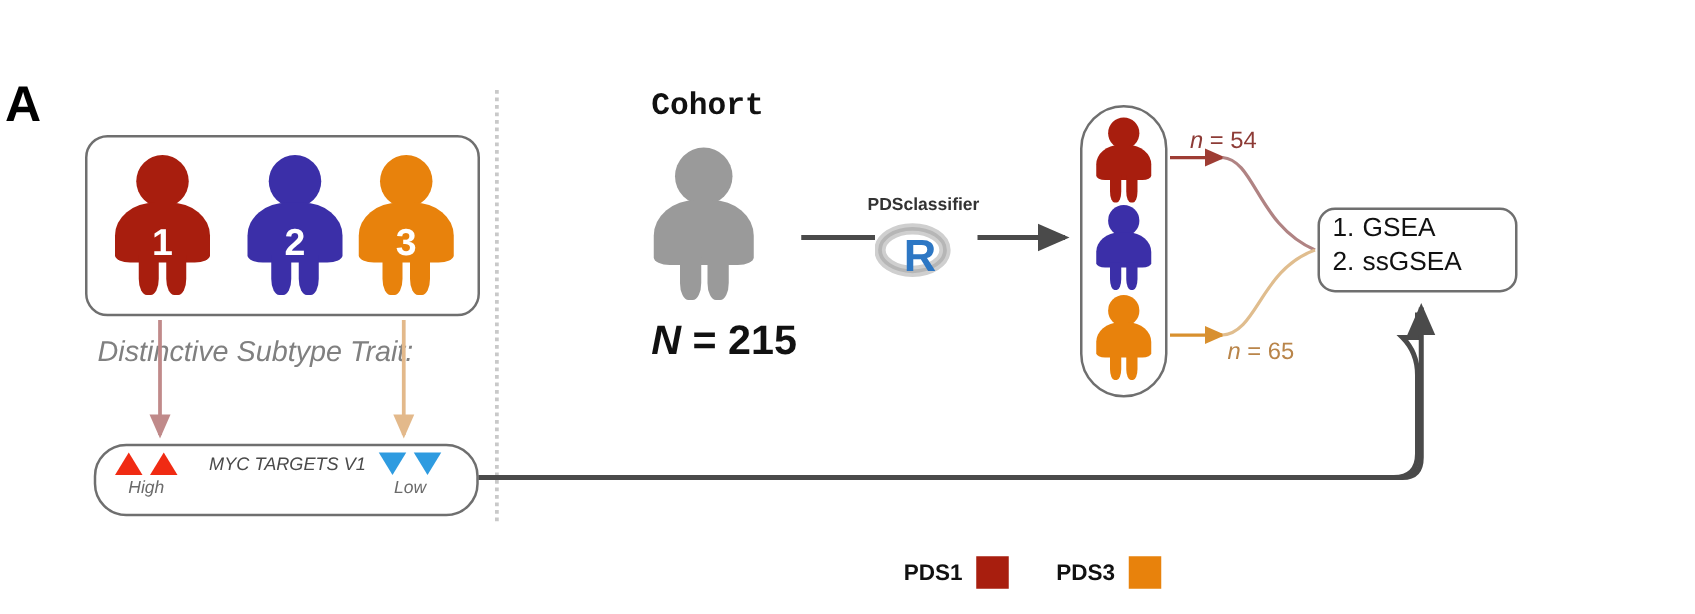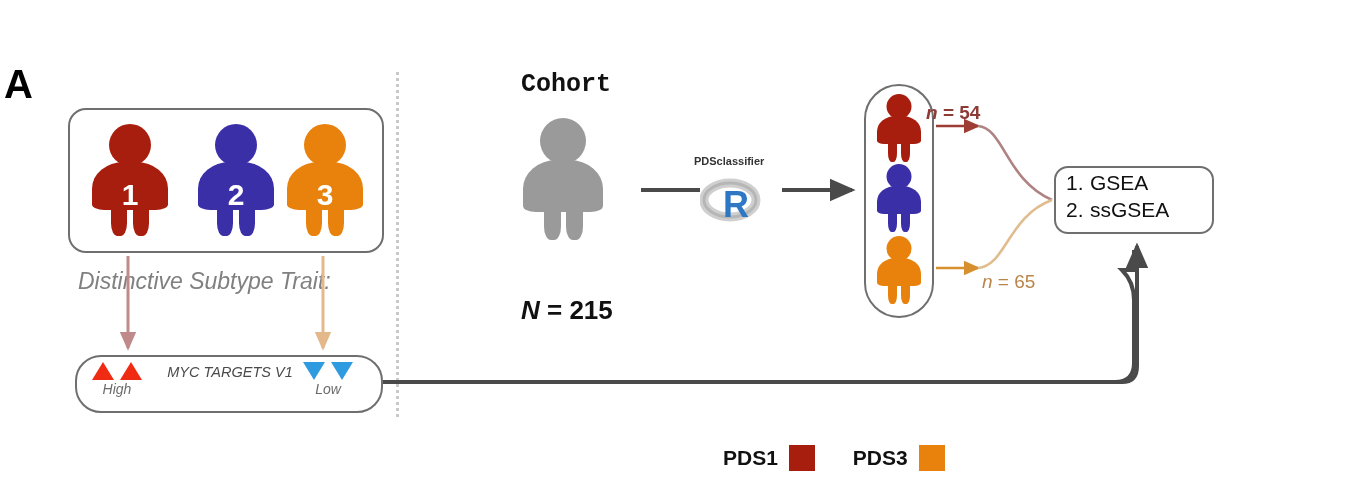--- a/index.html
+++ b/index.html
@@ -84,36 +84,35 @@
     white-space:nowrap; font-weight:500;
   }
   #confirmation-text{
     left:523px; top:365px;
     font-size:23px; font-style:italic; color:#808080;
     white-space:nowrap; font-weight:500;
     background:#fff; padding:0 6px;
   }
   #n215{
     left:521px; top:253px;
-    font-size:26px; font-weight:bold; color:#111;
+    font-size:33px; font-weight:bold; color:#111;
     white-space:nowrap;
-    margin-top:42px;
   }
   #n215 .ital{ font-style:italic; }
   #pdsclassifier-label{
     left:694px; top:155px;
-    font-size:11px; font-weight:bold; color:#333;
+    font-size:14px; font-weight:bold; color:#333;
     white-space:nowrap;
   }
   .nlabel{
     font-size:19px; white-space:nowrap;
     font-family:"Liberation Sans", sans-serif;
   }
   .nlabel .ital{ font-style:italic; }
-  #n54{ left:926px; top:102px; color:#8d3b36;font-weight:bold; }
+  #n54{ left:952px; top:102px; color:#8d3b36; }
   #n65{ left:982px; top:271px; color:#b9854a;text-align:right; }
 
   
   #myc-text{
     left:150px; top:363px; width:160px;
     text-align:center; font-size:14.5px; font-style:italic;
     font-weight:normal; color:#4a4a4a; line-height:1.28;
   }
   .tri-group{ position:absolute; }
   .tri-up{
@@ -146,21 +145,21 @@
   }
   #gsea-list .num{ display:inline-block; width:24px; }
 
   
   #rlogo{ left:700px; top:175px; width:64px; height:48px; }
 
   
   #legend{
     left:723px; top:445px;
     display:flex; align-items:center; gap:11px;
-    font-size:21px; font-weight:bold; color:#111;
+    font-size:18px; font-weight:bold; color:#111;
   }
   #legend .sw{
     width:26px; height:26px; display:inline-block;
   }
   #legend .gapx{ width:16px; }
 </style>
 </head>
 <body>
 
 <div id="figure">

